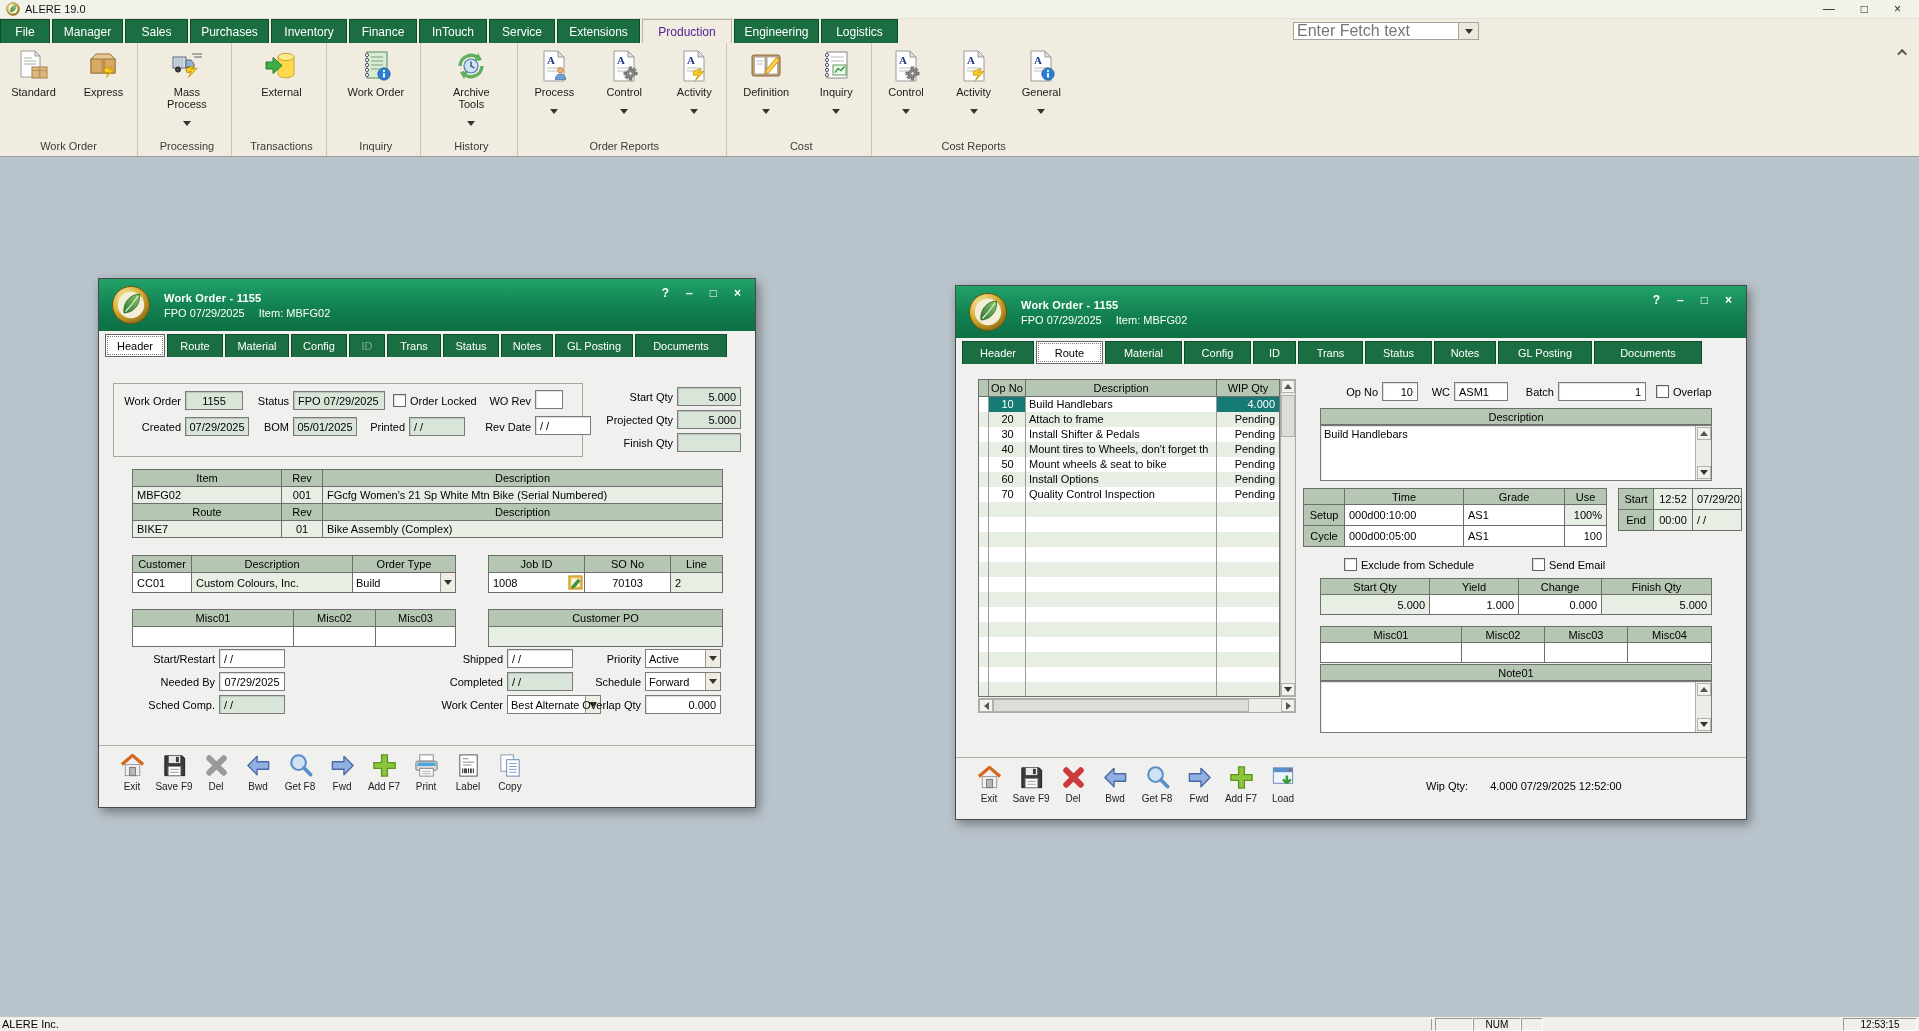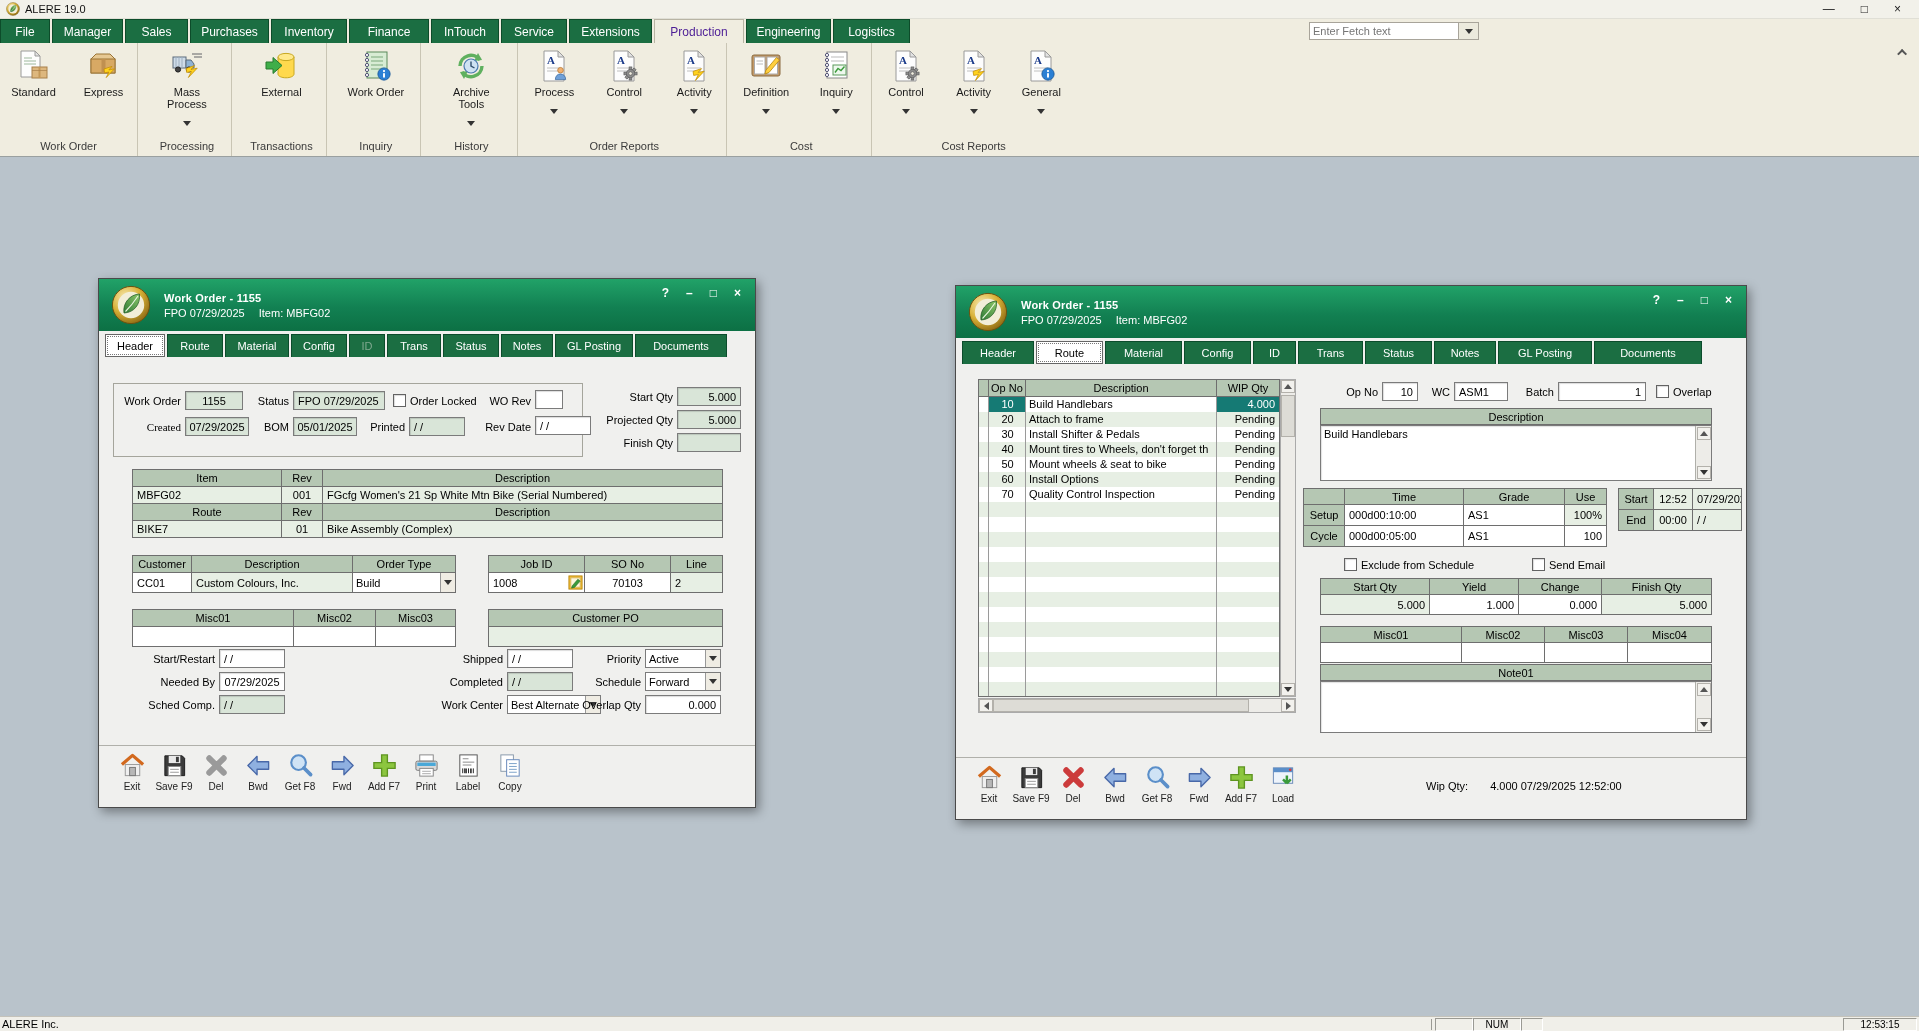--- a/index.html
+++ b/index.html
@@ -11,21 +11,21 @@
   #titlebar .appicon { width:14px; height:14px; margin-right:5px; }
   #titlebar .apptitle { font-size:11px; color:#111; }
   #titlebar .appctrls { margin-left:auto; display:flex; gap:26px; padding-right:12px; font-size:12px; color:#222; }
   #titlebar .appctrls span { cursor:default; line-height:15px; }
 
   
   #menubar { position:absolute; top:19px; left:0; right:0; height:24px; background:#f0ede0; display:flex; align-items:stretch; }
   .mtab { background:#1b6e42; color:#fff; font-size:12px; display:flex; align-items:center; justify-content:center; margin-right:2px; border:1px solid #0d4c2a; border-bottom:none; }
   .mtab.active { background:#f0ede0; color:#4c1d95; border:1px solid #b8b4a4; border-bottom:none; }
   #fetchwrap { margin-left:auto; display:flex; align-items:center; padding-right:440px; }
-  #fetchinput { width:150px; height:18px; border:1px solid #a8a49a; font-size:11px; padding:0 3px; color:#444; background:#fff; }
+  #fetchinput { width:166px; height:18px; border:1px solid #a8a49a; font-size:16px; padding:0 3px; color:#444; background:#fff; }
   #fetchbtn { width:20px; height:18px; background:#eceadd; border:1px solid #a8a49a; border-left:none; display:flex; align-items:center; justify-content:center; }
 
   
   #ribbon { position:absolute; top:43px; left:0; right:0; height:114px; background:#f0ede0; border-bottom:1px solid #9aa0a0; }
   .rgroup { display:inline-flex; flex-direction:column; height:113px; border-right:1px solid #c9c5b4; vertical-align:top; }
   .ricons { flex:1; display:flex; justify-content:center; align-items:flex-start; padding-top:6px; gap:8px; }
   .rbtn { width:62px; display:flex; flex-direction:column; align-items:center; cursor:default; }
   .rbtn svg { width:34px; height:34px; }
   .rlab { font-size:11px; color:#1a1a1a; text-align:center; line-height:12px; margin-top:3px; }
   .rdrop { margin-top:2px; }
@@ -338,21 +338,21 @@
       <span>×</span>
     </div>
   </div>
 
   <div id="menubar">
     <div class="mtab" style="width:50px">File</div>
     <div class="mtab" style="width:71px">Manager</div>
     <div class="mtab" style="width:63px">Sales</div>
     <div class="mtab" style="width:79px">Purchases</div>
     <div class="mtab" style="width:76px">Inventory</div>
-    <div class="mtab" style="width:80px">Finance</div>
+    <div class="mtab" style="width:68px">Finance</div>
     <div class="mtab" style="width:68px">InTouch</div>
     <div class="mtab" style="width:66px">Service</div>
     <div class="mtab" style="width:83px">Extensions</div>
     <div class="mtab active" style="width:90px">Production</div>
     <div class="mtab" style="width:85px">Engineering</div>
     <div class="mtab" style="width:77px">Logistics</div>
     <div id="fetchwrap">
       <input id="fetchinput" placeholder="Enter Fetch text" style="">
       <div id="fetchbtn">
           <span class="tri down"></span>
@@ -539,21 +539,21 @@
 
         <div class="lbl" style="left:18px; top:34px; width:64px;">Work Order</div>
         <div class="fld ro c" style="left:86px; top:34px; width:58px;">1155</div>
         <div class="lbl" style="left:148px; top:34px; width:42px;">Status</div>
         <div class="fld ro" style="left:194px; top:34px; width:92px;">FPO 07/29/2025</div>
         <span class="chk" style="left:294px; top:37px;"></span>
         <div class="lbl l" style="left:311px; top:34px; width:74px;">Order Locked</div>
         <div class="lbl" style="left:388px; top:34px; width:44px;">WO Rev</div>
         <div class="fld c" style="left:436px; top:33px; width:28px;"></div>
 
-        <div class="lbl" style="left:18px; top:60px; width:64px;font-family:Liberation Serif, serif;">Created</div>
+        <div class="lbl" style="left:18px; top:60px; width:64px;">Created</div>
         <div class="fld ro c" style="left:86px; top:60px; width:64px;">07/29/2025</div>
         <div class="lbl" style="left:154px; top:60px; width:36px;">BOM</div>
         <div class="fld ro c" style="left:194px; top:60px; width:64px;">05/01/2025</div>
         <div class="lbl" style="left:262px; top:60px; width:44px;">Printed</div>
         <div class="fld ro" style="left:310px; top:60px; width:56px;">/ /</div>
         <div class="lbl" style="left:370px; top:60px; width:62px;">Rev Date</div>
         <div class="fld" style="left:436px; top:59px; width:56px;">/ /</div>
 
         <div class="lbl" style="left:468px; top:30px; width:106px;">Start Qty</div>
         <div class="fld ro r" style="left:578px; top:30px; width:64px;">5.000</div>

